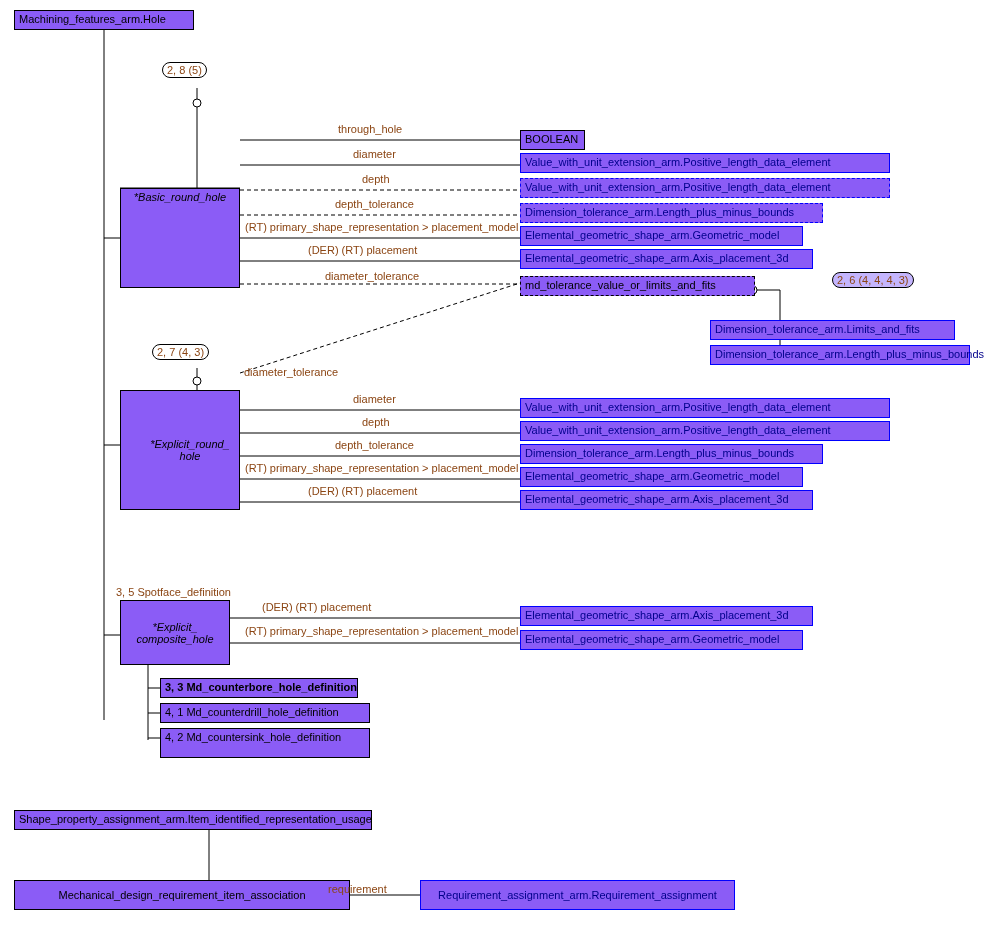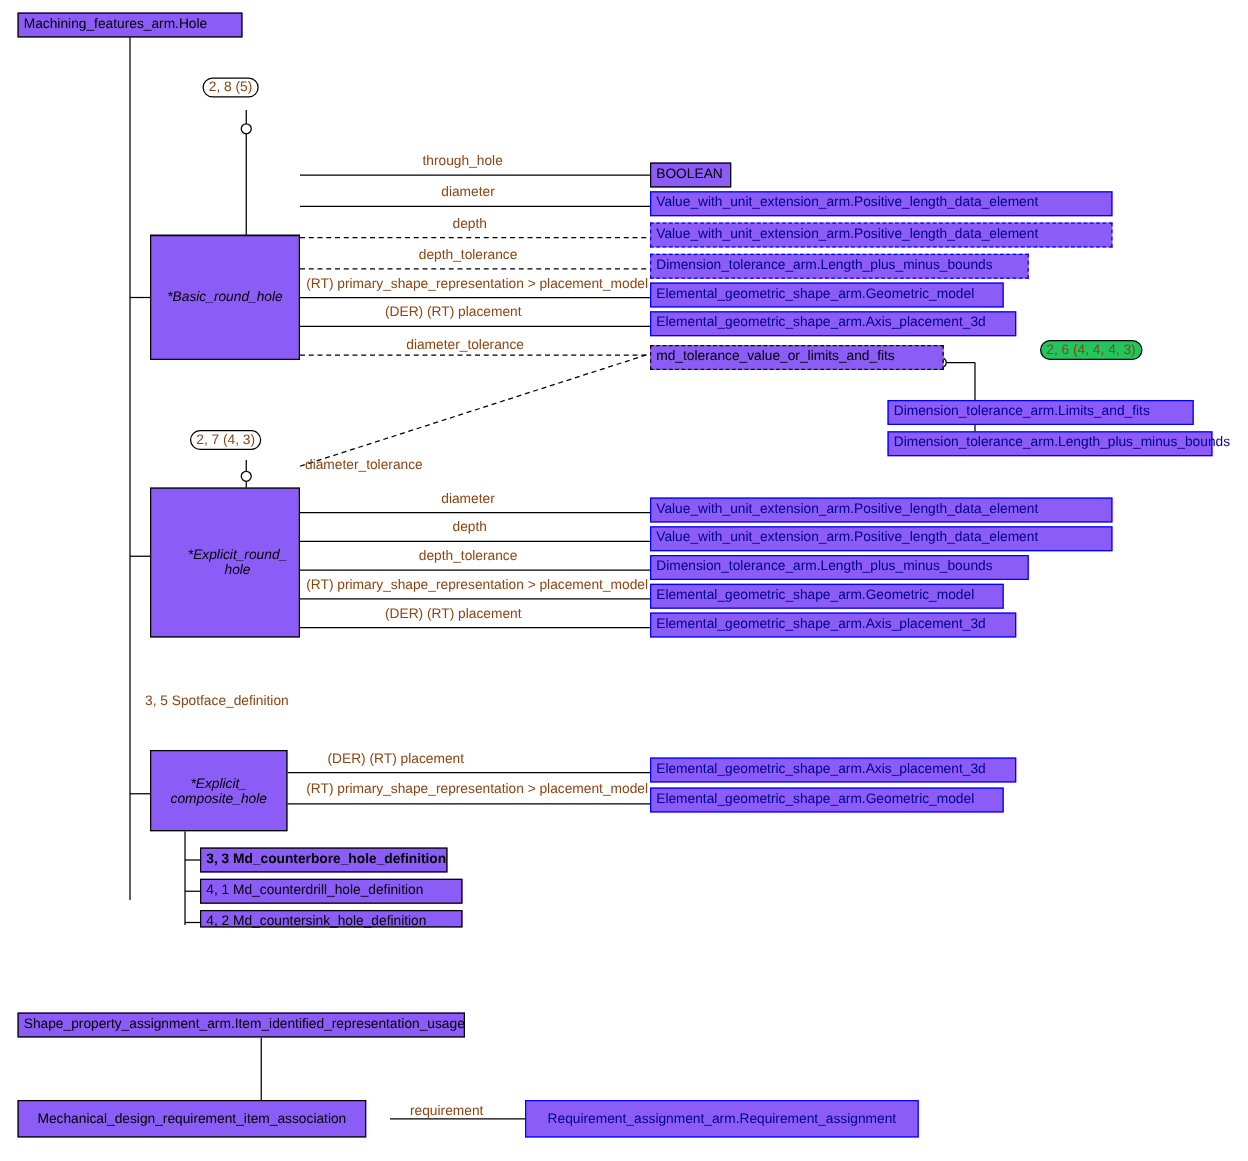--- a/index.html
+++ b/index.html
@@ -114,21 +114,21 @@
     <line x1="148" y1="713" x2="160" y2="713" stroke="#000" stroke-width="1"></line>
     <line x1="148" y1="738" x2="160" y2="738" stroke="#000" stroke-width="1"></line>
 
     <line x1="209" y1="830" x2="209" y2="880" stroke="#000" stroke-width="1"></line>
 
     <line x1="312" y1="895" x2="420" y2="895" stroke="#000" stroke-width="1"></line>
   </svg>
 
   <div class="box" style="left:14px; top:10px; width:180px; height:20px;">Machining_features_arm.Hole</div>
 
-  <div class="box" style="left:120px; top:188px; width:120px; height:100px; font-style:italic; display:flex; align-items:center; justify-content:center; text-align:center;">
+  <div class="box" style="left:120px; top:188px; width:120px; height:100px; font-style:italic; display:flex; align-items:flex-start; justify-content:center; text-align:center;">
     <span>*Basic_round_hole</span>
   </div>
 
   <div class="box" style="left:120px; top:390px; width:120px; height:120px; font-style:italic; display:flex; align-items:center; justify-content:center; text-align:center;padding-left:24px;">
     <span>*Explicit_round_<br>hole</span>
   </div>
 
   <div class="box" style="left:120px; top:600px; width:110px; height:65px; font-style:italic; display:flex; align-items:center; justify-content:center; text-align:center;">
     <span>*Explicit_<br>composite_hole</span>
   </div>
@@ -162,39 +162,39 @@
   <div class="box box-blue" style="left:520px; top:490px; width:293px; height:20px; color:#00008b;">Elemental_geometric_shape_arm.Axis_placement_3d</div>
 
   <div class="box box-blue" style="left:520px; top:606px; width:293px; height:20px; color:#00008b;">Elemental_geometric_shape_arm.Axis_placement_3d</div>
 
   <div class="box box-blue" style="left:520px; top:630px; width:283px; height:20px; color:#00008b;">Elemental_geometric_shape_arm.Geometric_model</div>
 
   <div class="box" style="left:160px; top:678px; width:198px; height:20px;font-weight:bold;">3, 3 Md_counterbore_hole_definition</div>
 
   <div class="box" style="left:160px; top:703px; width:210px; height:20px;">4, 1 Md_counterdrill_hole_definition</div>
 
-  <div class="box" style="left:160px; top:728px; width:210px; height:14px;">4, 2 Md_countersink_hole_definition</div>
+  <div class="box" style="left:160px; top:728px; width:210px; height:30px;">4, 2 Md_countersink_hole_definition</div>
 
   <div class="box" style="left:14px; top:810px; width:358px; height:20px;">Shape_property_assignment_arm.Item_identified_representation_usage</div>
 
-  <div class="box" style="left:14px; top:880px; width:279px; height:30px; display:flex; align-items:center; justify-content:center; text-align:center;">
+  <div class="box" style="left:14px; top:880px; width:336px; height:30px; display:flex; align-items:center; justify-content:center; text-align:center;">
     <span>Mechanical_design_requirement_item_association</span>
   </div>
 
   <div class="box box-blue" style="left:420px; top:880px; width:315px; height:30px; color:#00008b; display:flex; align-items:center; justify-content:center; text-align:center;">
     <span>Requirement_assignment_arm.Requirement_assignment</span>
   </div>
 
   <div class="label" style="left:162px; top:62px; border:1px solid #000; padding:1px 4px; border-radius:8px; background:#fff;">2, 8 (5)</div>
 
   <div class="label" style="left:152px; top:344px; border:1px solid #000; padding:1px 4px; border-radius:8px; background:#fff;">2, 7 (4, 3)</div>
 
-  <div class="label" style="left:116px; top:555px;">3, 5 Spotface_definition</div>
-
-  <div class="label" style="left:832px; top:272px; border:1px solid #000; padding:1px 4px; border-radius:8px; background:#22c55e;">2, 6 (4, 4, 4, 3)</div>
+  <div class="label" style="left:116px; top:586px;">3, 5 Spotface_definition</div>
+
+  <div class="label" style="left:832px; top:272px; border:1px solid #000; padding:1px 4px; border-radius:8px; background:#c4b5fd;">2, 6 (4, 4, 4, 3)</div>
 
   <div class="label" style="left:338px; top:123px; color:#8b4513;">through_hole</div>
 
   <div class="label" style="left:353px; top:148px; color:#8b4513;">diameter</div>
 
   <div class="label" style="left:362px; top:173px; color:#8b4513;">depth</div>
 
   <div class="label" style="left:335px; top:198px; color:#8b4513;">depth_tolerance</div>
 
   <div class="label" style="left:245px; top:221px; color:#8b4513;">(RT) primary_shape_representation &gt; placement_model</div>

